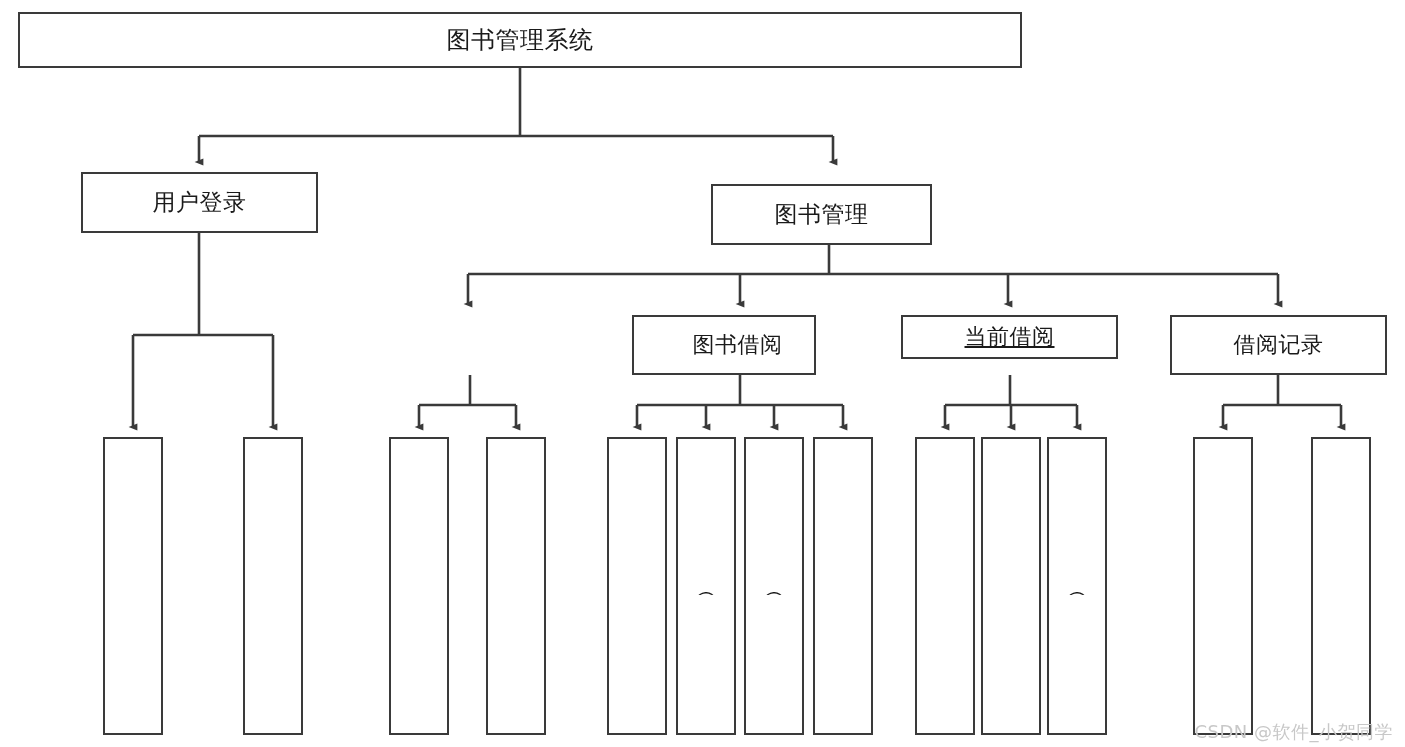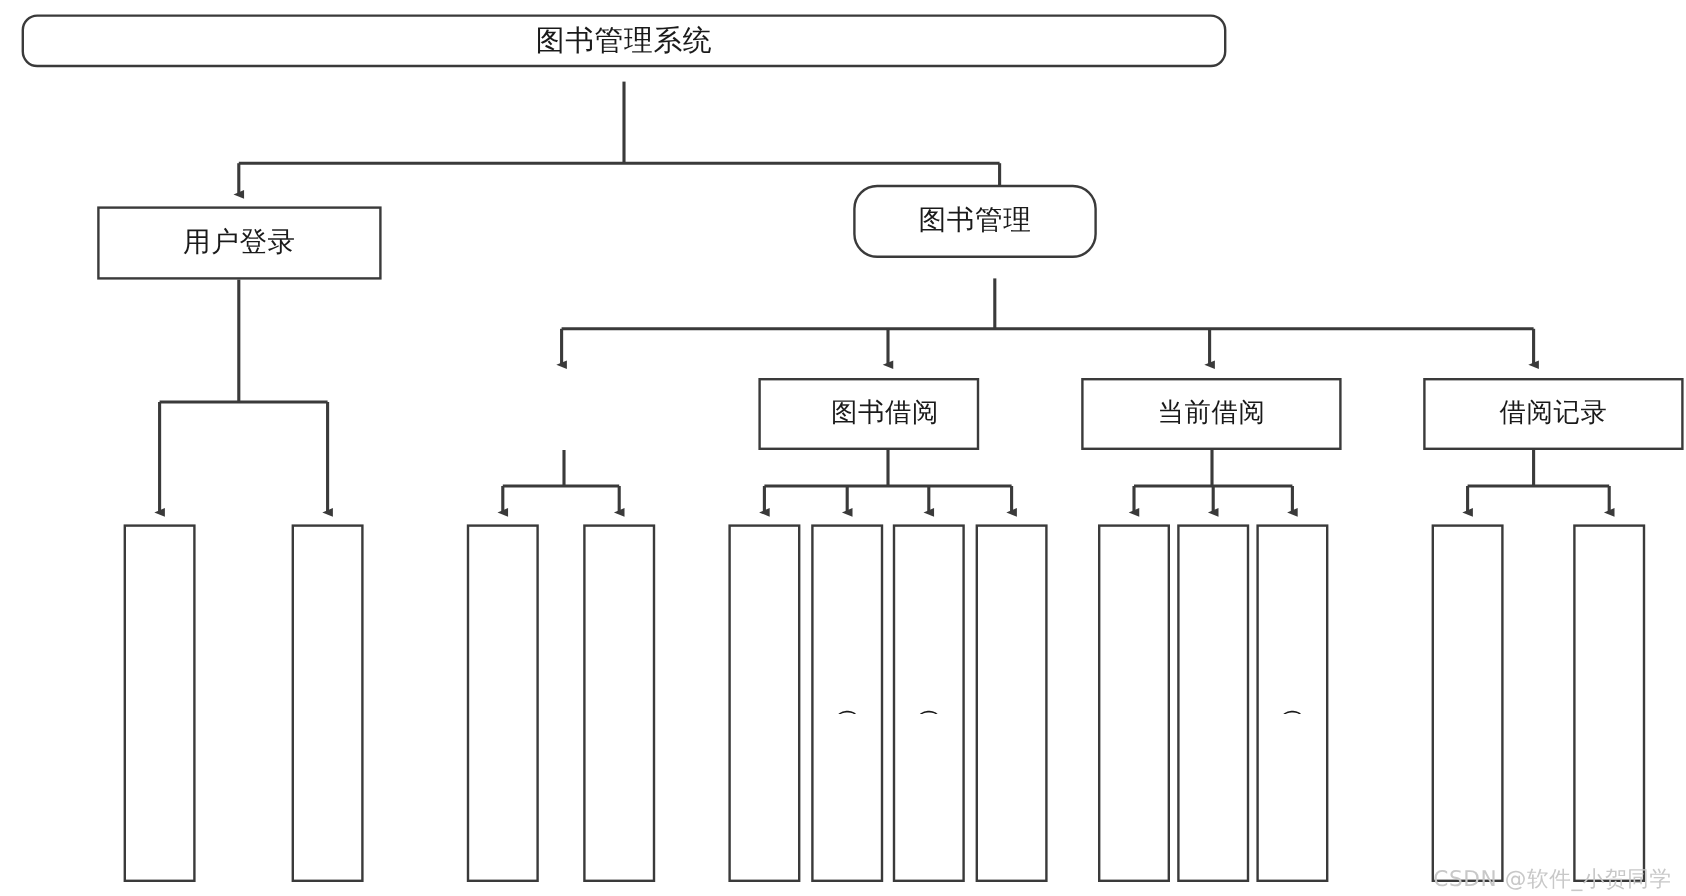--- a/index.html
+++ b/index.html
@@ -119,42 +119,42 @@
       <path d="M1011,405 L1011,427" marker-end="url(#arrow)"></path>
       <path d="M1077,405 L1077,427" marker-end="url(#arrow)"></path>
 
       <path d="M1278,375 L1278,405"></path>
       <path d="M1223,405 L1341,405"></path>
       <path d="M1223,405 L1223,427" marker-end="url(#arrow)"></path>
       <path d="M1341,405 L1341,427" marker-end="url(#arrow)"></path>
     </g>
   </svg>
 
-  <div class="node node-root" style="left:18px; top:12px; width:1004px; height:44px;border-radius:13px;">
+  <div class="node node-root" style="left:18px; top:12px; width:1004px; height:56px;">
     <span class="label">图书管理系统</span>
   </div>
 
   <div class="node node-l2" style="left:81px; top:172px; width:237px; height:61px;">
     <span class="label">用户登录</span>
   </div>
 
-  <div class="node node-l2" style="left:711px; top:154px; width:203px; height:61px;border-radius:20px;">
+  <div class="node node-l2" style="left:711px; top:184px; width:221px; height:61px;">
     <span class="label">图书管理</span>
   </div>
 
 
   <div class="node node-l3" style="left:632px; top:315px; width:184px; height:60px;padding-left:27px;">
     <span class="label">图书借阅</span>
   </div>
 
-  <div class="node node-l3" style="left:901px; top:315px; width:217px; height:60px;">
+  <div class="node node-l3" style="left:901px; top:315px; width:217px; height:44px;text-decoration:underline;">
     <span class="label">当前借阅</span>
   </div>
 
-  <div class="node node-l3" style="left:1170px; top:315px; width:217px; height:60px;margin-left:16px;">
+  <div class="node node-l3" style="left:1170px; top:315px; width:217px; height:60px;">
     <span class="label">借阅记录</span>
   </div>
 
   <div class="node node-leaf" style="left:103px; top:437px; width:60px; height:298px;">
     <span class="label">用户登录</span>
   </div>
   <div class="node node-leaf" style="left:243px; top:437px; width:60px; height:298px;">
     <span class="label">注销登录</span>
   </div>
 

